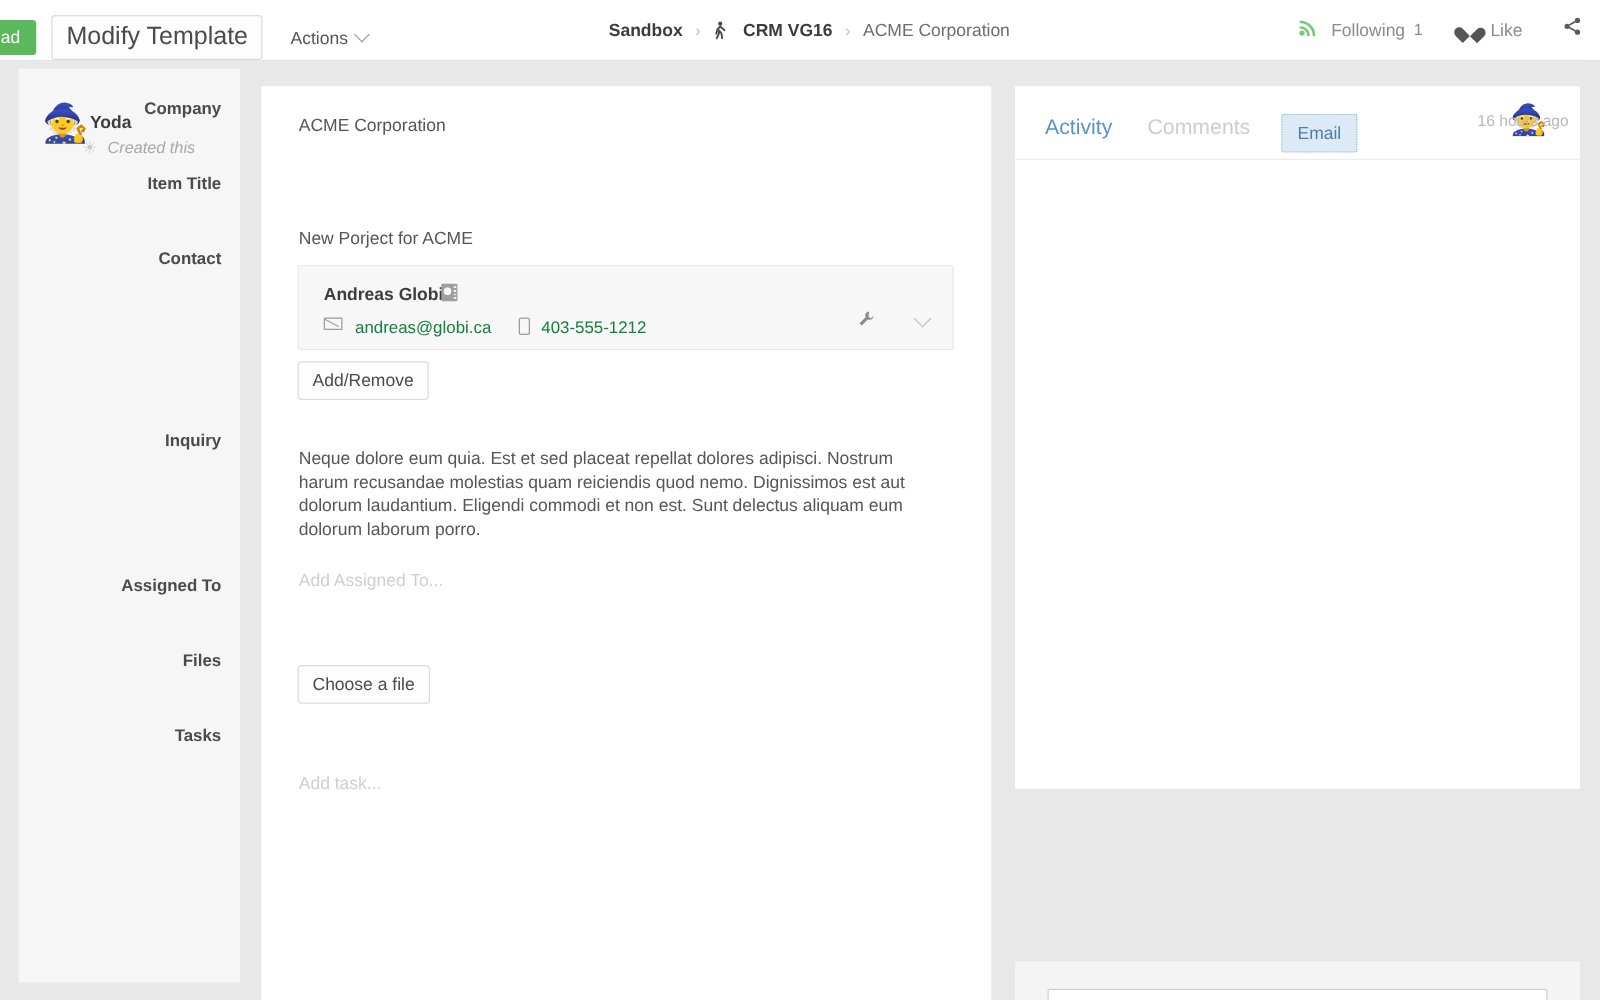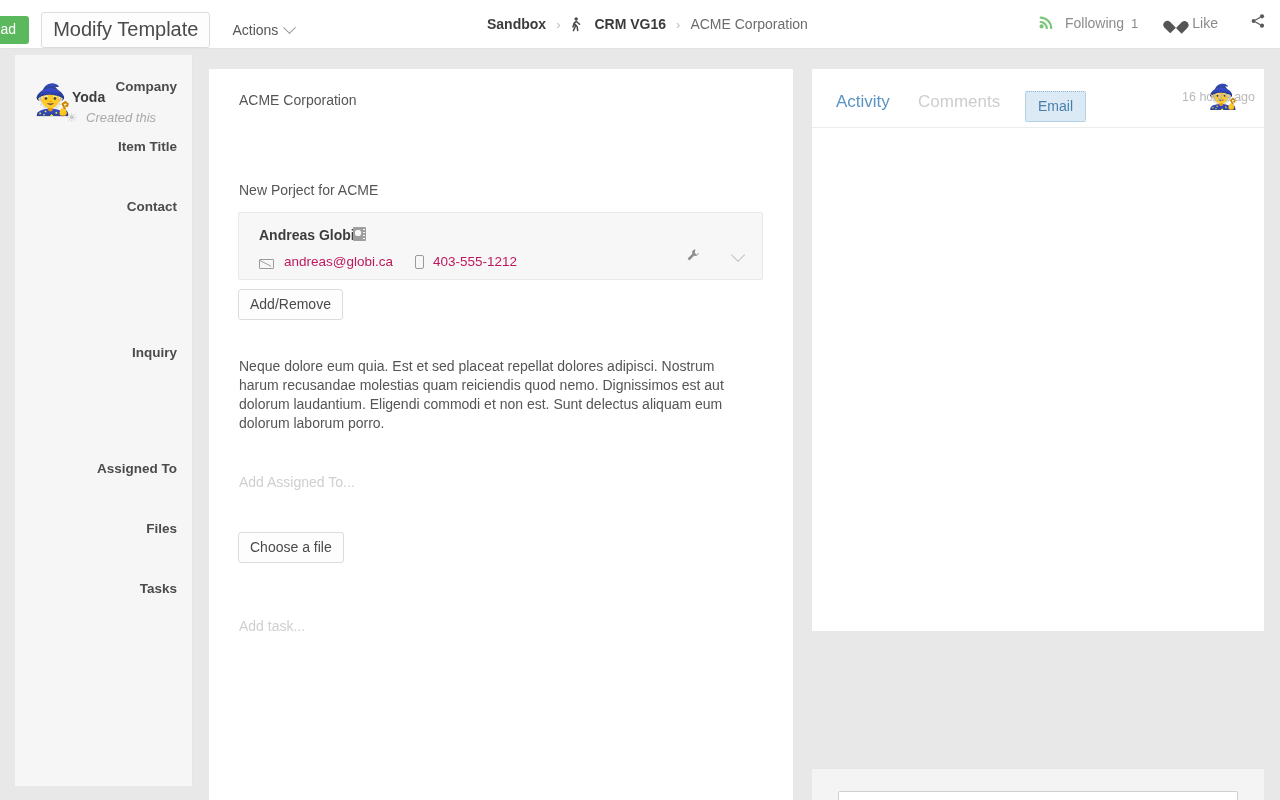--- a/index.html
+++ b/index.html
@@ -143,22 +143,22 @@
     box-shadow: 0 0 0 1.4px #f7f7f7 inset;
     background:#f7f7f7;
   }
   .card-ico::after {
     content:""; position:absolute; left:10.2px; top:2px;
     width:2px; height:10px;
     background: repeating-linear-gradient(to bottom,#f7f7f7 0 1.4px,transparent 1.4px 3px);
   }
   .contact-sub {
     position: absolute; left: 20px; top: 41px;
-    display: flex; align-items: flex-end;
-    font-size: 13.5px; color: #be185d;
+    display: flex; align-items: flex-start;
+    font-size: 13.5px; color: #15803d;
   }
   .env {
     display:inline-block; position: relative;
     width: 15px; height: 10px;
     border: 1.4px solid #9b9b9b; border-radius: 1px;
     margin-right: 10px;
   }
   .env::after {
     content:""; position:absolute; left: 0.4px; top: 0.2px;
     width: 11px; height: 6px;
@@ -359,21 +359,21 @@
         <path d="M9.4 1.2 a3.3 3.3 0 0 0-3.0 4.6 L1.6 10.6 l1.8 1.8 l4.8-4.8 a3.3 3.3 0 0 0 4.6-3.0 l-2.2 2.2 l-1.8-1.8 z" fill="#8d8d8d"></path>
       </svg>
     </span>
     <span class="chev-card"></span>
   </div>
 
   <button class="btn-plain" style="position:absolute;left:29px;top:220px;">Add/Remove</button>
 
   <div class="inquiry">Neque dolore eum quia. Est et sed placeat repellat dolores adipisci. Nostrum harum recusandae molestias quam reiciendis quod nemo. Dignissimos est aut dolorum laudantium. Eligendi commodi et non est. Sunt delectus aliquam eum dolorum laborum porro.</div>
 
-  <div class="fieldval placeholder" style="top:405px;text-align:center;">Add Assigned To...</div>
+  <div class="fieldval placeholder" style="top:387px;text-align:center;">Add Assigned To...</div>
 
   <button class="btn-plain" style="position:absolute;left:29px;top:463px;">Choose a file</button>
 
   <div class="fieldval placeholder" style="top:549px;">Add task...</div>
 </div>
 
 <div class="right-panel">
   <div class="rp-tabs">
     <span class="tab tab-activity">Activity</span>
     <span class="tab tab-comments">Comments</span>

